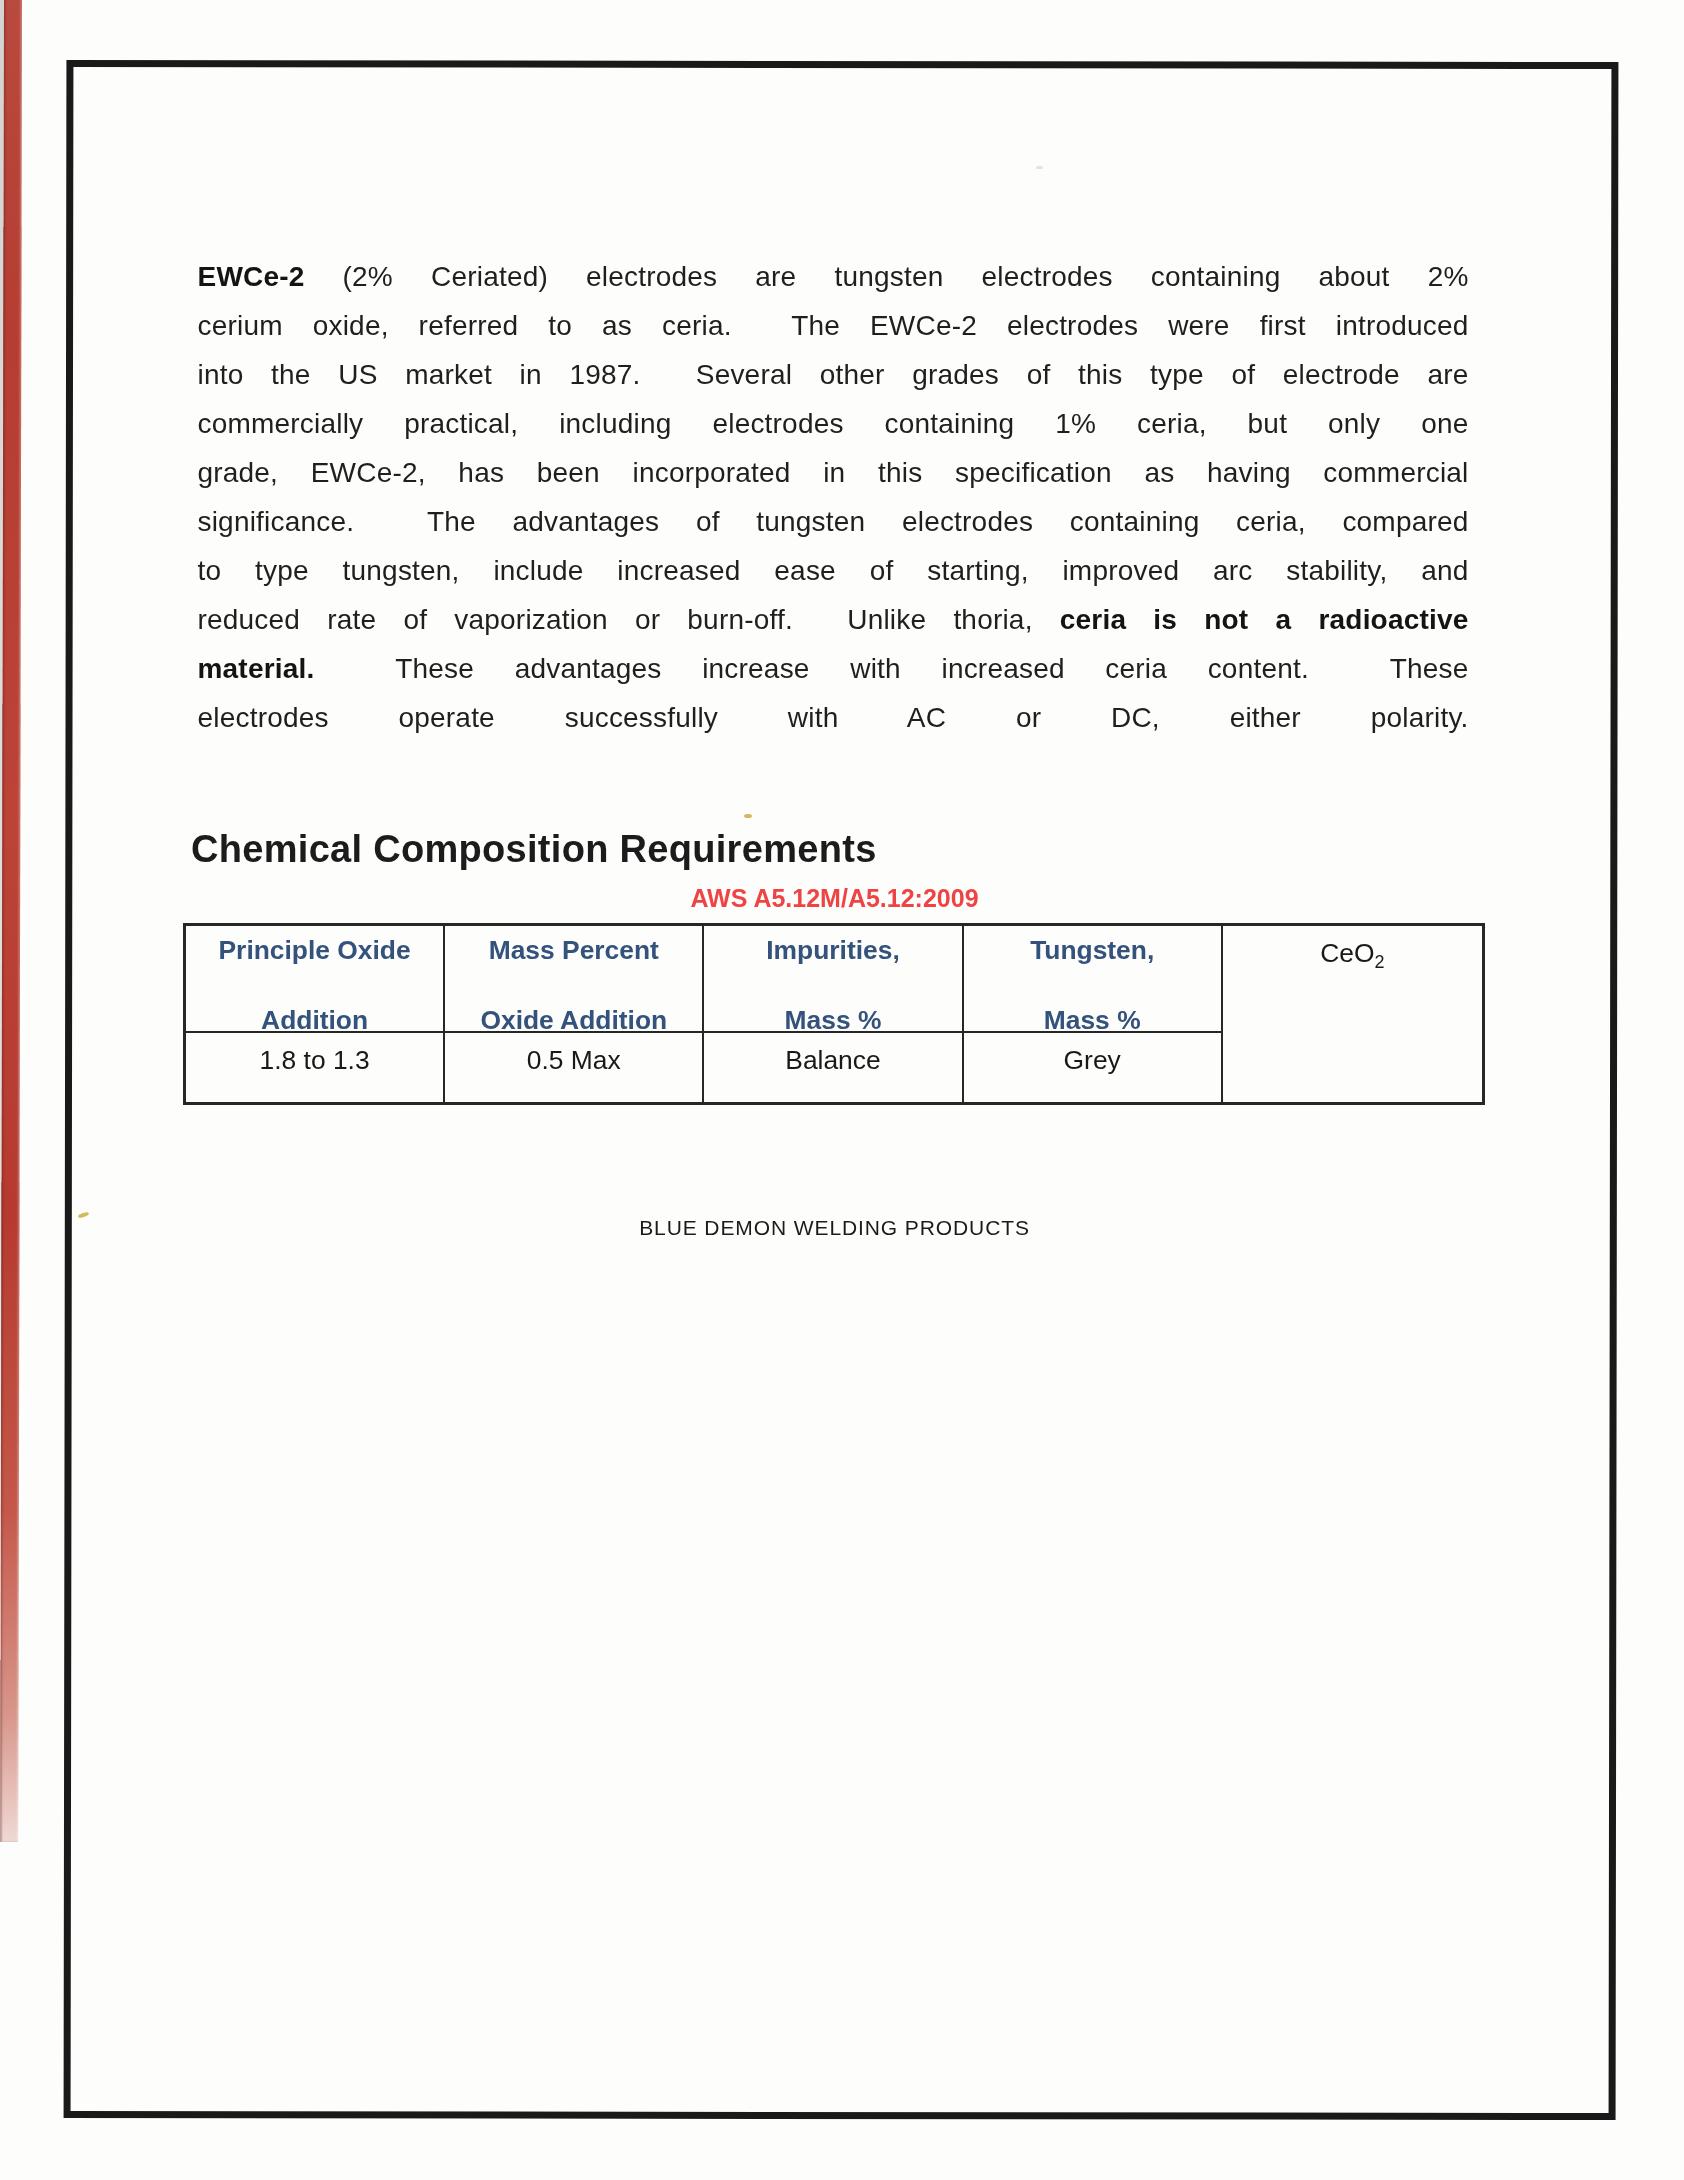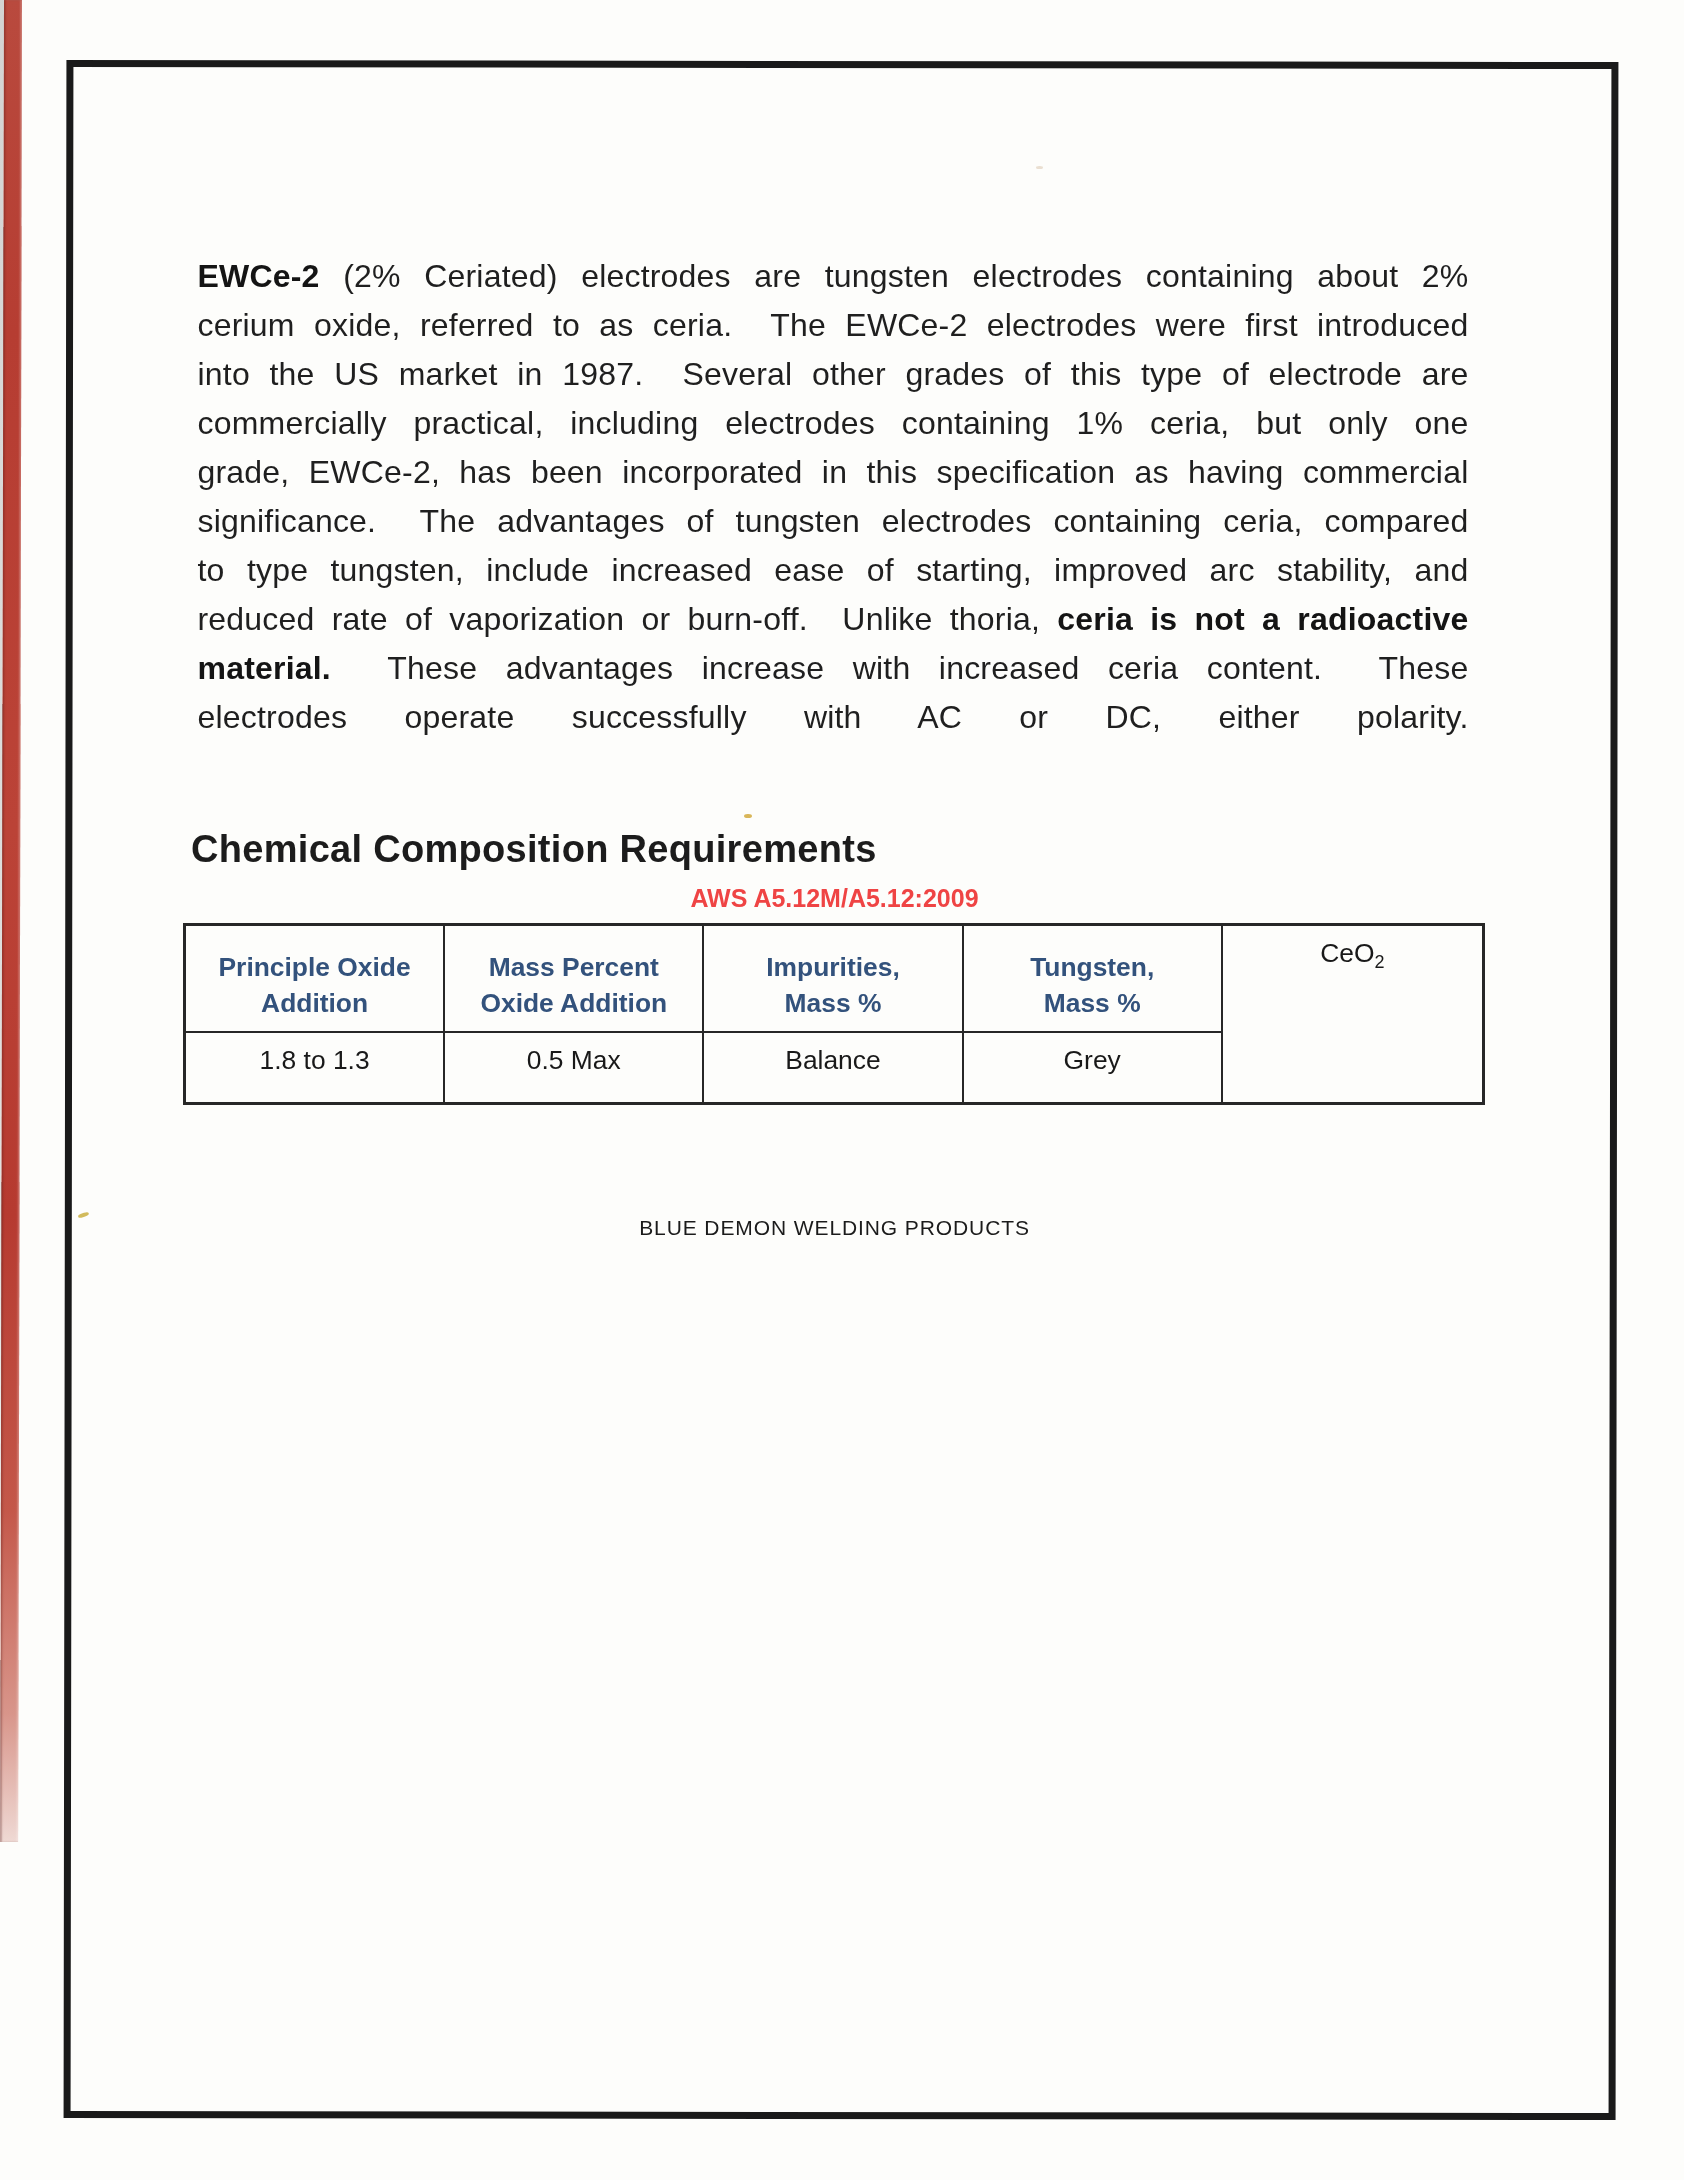--- a/index.html
+++ b/index.html
@@ -37,21 +37,21 @@
     transform:rotate(0.08deg);
   }
 
   
   .content{
     position:absolute;left:183px;top:0;width:1303px;height:2181px;
   }
 
   .paragraph{
     position:absolute;left:14.5px;top:252px;width:1271px;
-    font-size:32px;line-height:49px;
+    font-size:28px;line-height:49px;
     color:#1f1f1f;
   }
   .par-line{
     text-align:justify;
     text-align-last:justify;
     white-space:pre-wrap;
     width:100%;
     letter-spacing:0.2px;
   }
   .par-line b{font-weight:700;color:#141414;}
@@ -76,21 +76,21 @@
     background:#fdfdfb;
   }
   .cell{
     border-right:2.6px solid #272727;
     border-bottom:2.6px solid #272727;
     display:flex;flex-direction:column;align-items:center;justify-content:flex-start;
     box-sizing:border-box;
   }
   .cell:nth-child(5n){border-right:none;}
   .cell.data{border-bottom:none;justify-content:flex-start;}
-  .hcell{padding-top:23px;}
+  .hcell{padding-top:6px;gap:34px;}
   .hline{
     font-size:26.4px;line-height:36px;font-weight:700;color:#33527c;
     text-align:center;white-space:pre;
   }
   .dval{
     font-size:26.4px;line-height:31px;color:#191919;margin-top:12px;text-align:right;
   }
   .dval sub{font-size:18px;line-height:0;}
 
   .footer-line{

